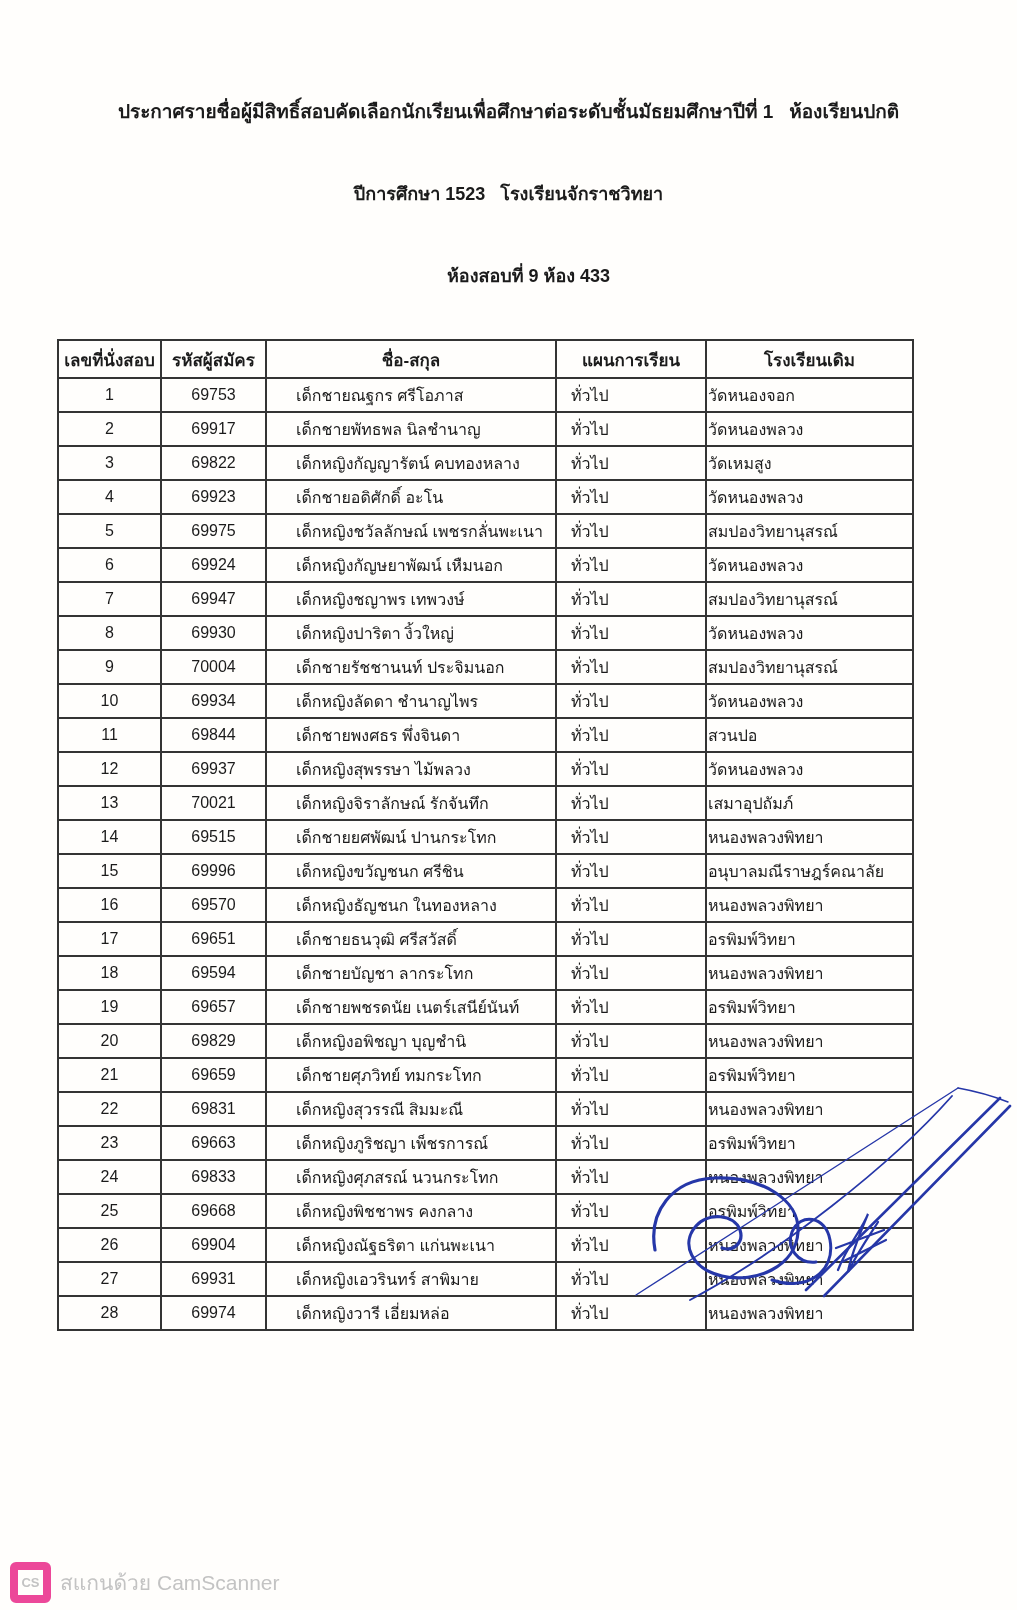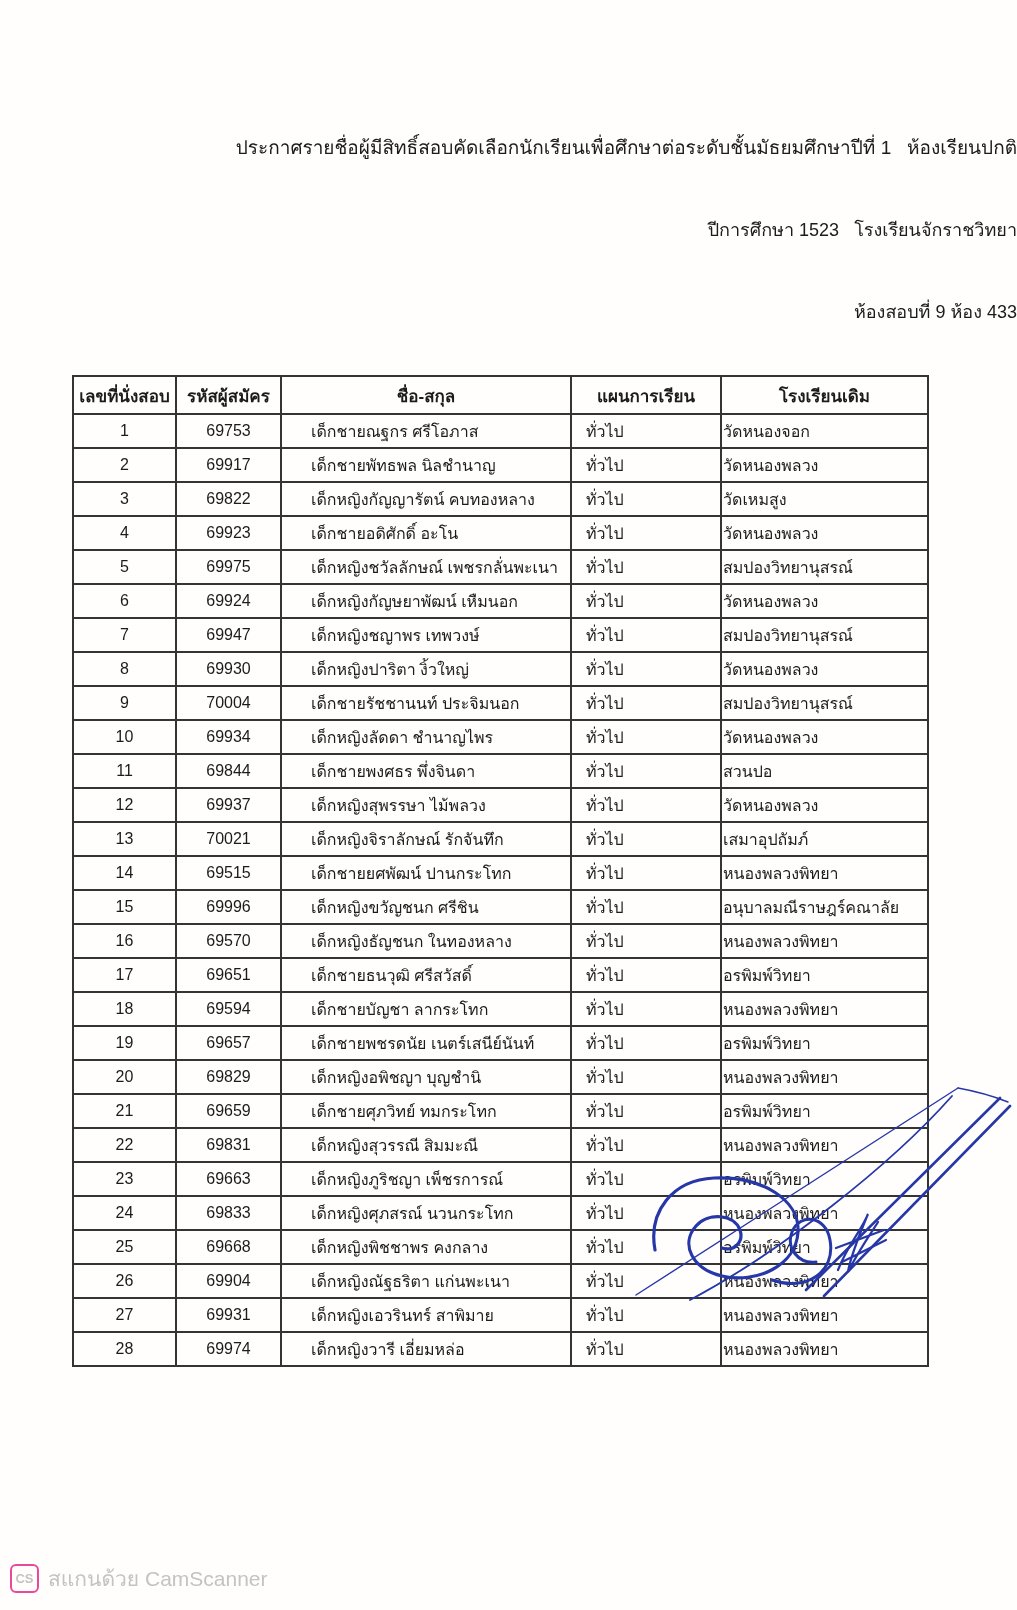--- a/index.html
+++ b/index.html
@@ -10,32 +10,31 @@
   .page {
     position: relative;
     width: 1017px;
     height: 1610px;
     background: #fffefc;
     overflow: hidden;
     color: #1b1b1b;
   }
   .doc-header {
     padding-top: 60px;
-    text-align: right;
-    font-weight: normal;
+    text-align: center;
+    font-weight: bold;
     white-space: pre-wrap;
-    margin-top: 36px;
   }
   .title-l1 { font-size: 19px; margin-bottom: 17px; }
   .title-l2 { font-size: 18px; margin-bottom: 17px; }
   .title-l3 { font-size: 18px; padding-left: 40px; }
   table.student-table {
     border-collapse: collapse;
     table-layout: fixed;
-    margin-left: 72px;
+    margin-left: 57px;
     margin-top: 13px;
     width: 855px;
   }
   .student-table th, .student-table td {
     border: 2px solid #343434;
     font-size: 16px;
     padding: 0;
     overflow: hidden;
   }
   .student-table th {
@@ -66,21 +65,21 @@
     left: 10px;
     top: 1562px;
     display: flex;
     align-items: center;
     gap: 9px;
     color: #c3c3c3;
   }
   .cs-badge {
     width: 25px;
     height: 25px;
-    border: 2px solid #ec4899;
+    border: 8px solid #ec4899;
     border-radius: 6px;
     display: flex;
     align-items: center;
     justify-content: center;
     font-size: 13px;
     font-weight: bold;
     color: #c3c3c3;
   }
   .cs-text { font-size: 21px; }
 </style>

